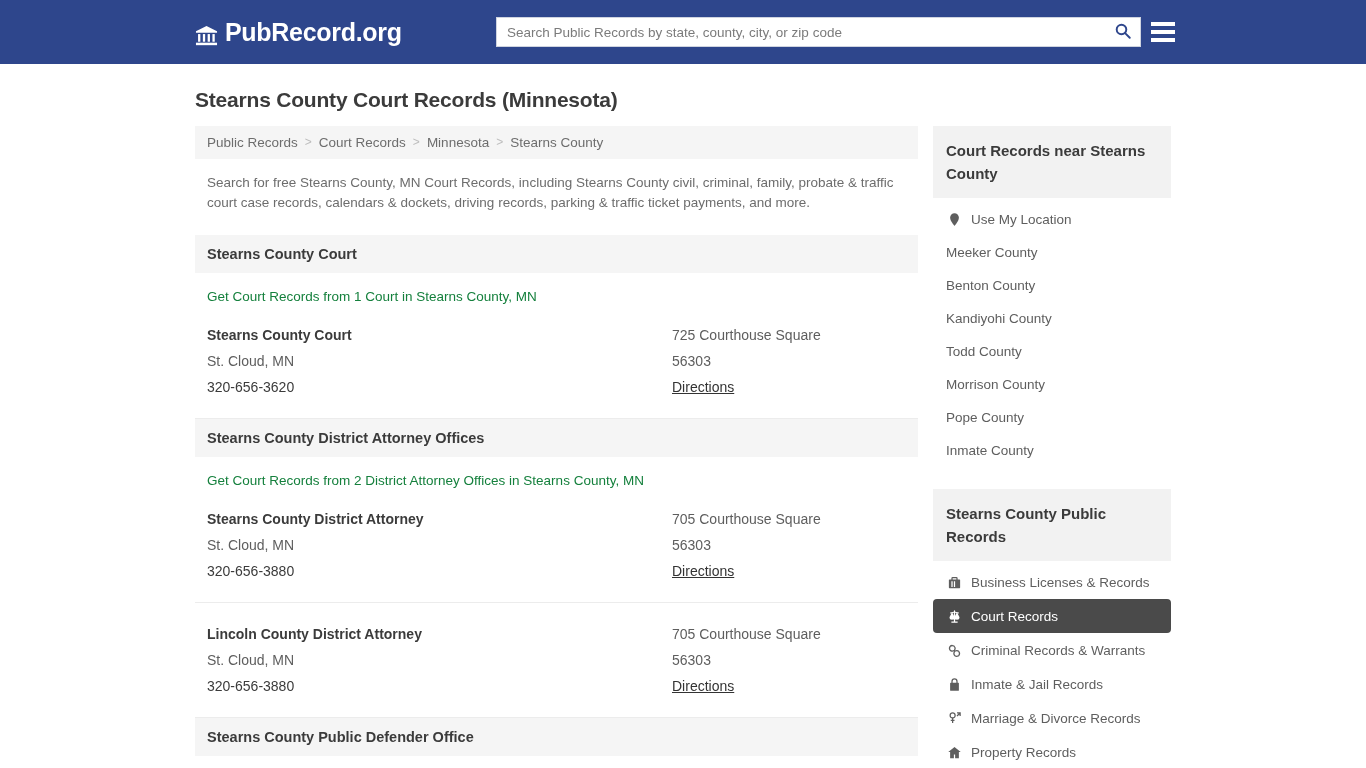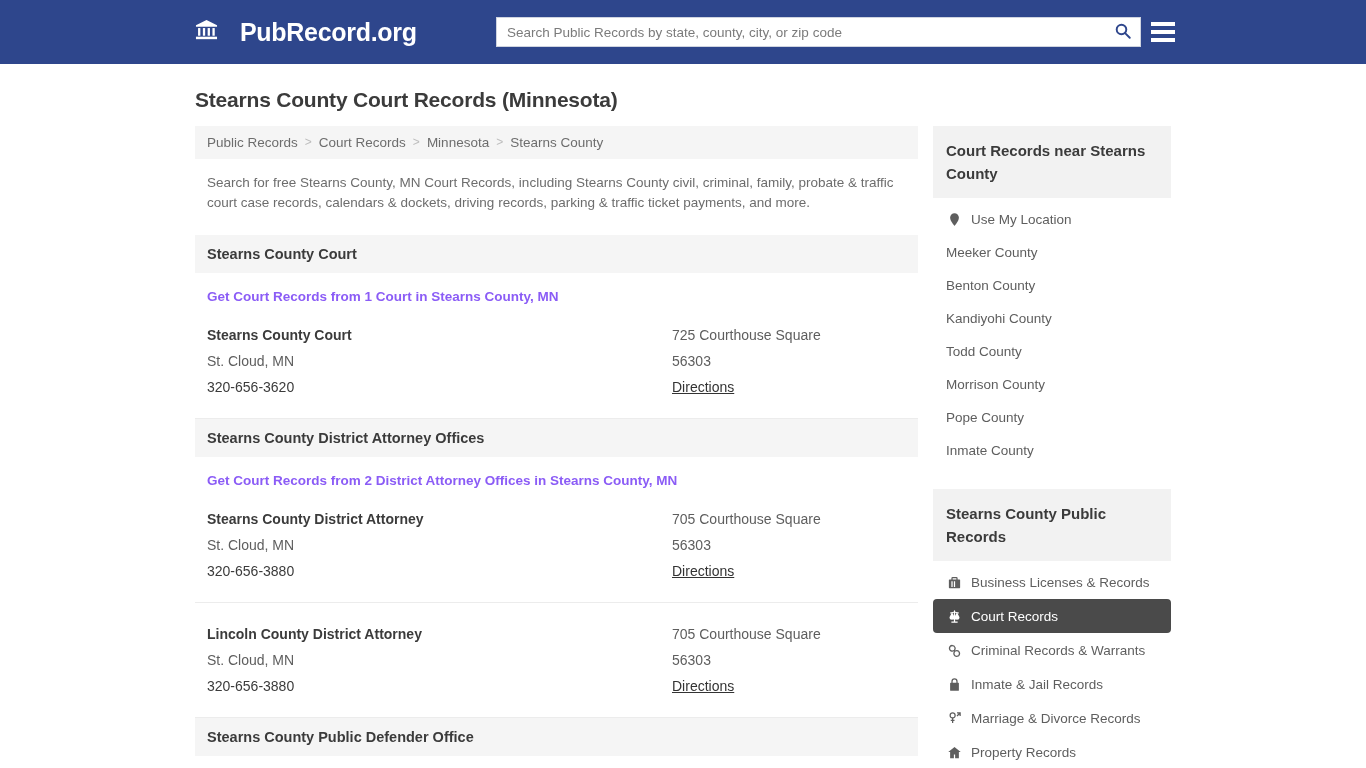--- a/index.html
+++ b/index.html
@@ -16,22 +16,22 @@
   
   .site-header {
     height: 64px;
     background: #2e468c;
     display: flex;
     align-items: center;
     position: relative;
   }
   .brand {
     display: flex;
-    align-items: flex-start;
-    gap: 22px;
+    align-items: flex-end;
+    gap: 7px;
     margin-left: 195px;
     text-decoration: none;
     color: #ffffff;
   }
   .brand-icon { display: block; width: 23px; height: 23px; }
   .brand-text {
     font-size: 25px;
     font-weight: bold;
     letter-spacing: -0.3px;
     color: #ffffff;
@@ -126,24 +126,23 @@
   
   .sec-head {
     background: #f5f5f5;
     padding: 11px 12px;
     font-size: 14.5px;
     font-weight: bold;
     color: #3b3b3b;
   }
   .sec-sub {
     font-size: 13.5px;
-    color: #8b5cf6;
+    color: #15803d;
     padding: 16px 12px 0 12px;
     margin: 0;
-    font-weight: bold;
   }
   .listing {
     display: flex;
     padding: 18px 12px 0 12px;
     border-bottom: 1px solid #ececec;
     padding-bottom: 18px;
   }
   .listing:last-child { border-bottom: 1px solid #ececec; }
   .lst-left { width: 465px; flex: none; }
   .lst-right { flex: 1; }

